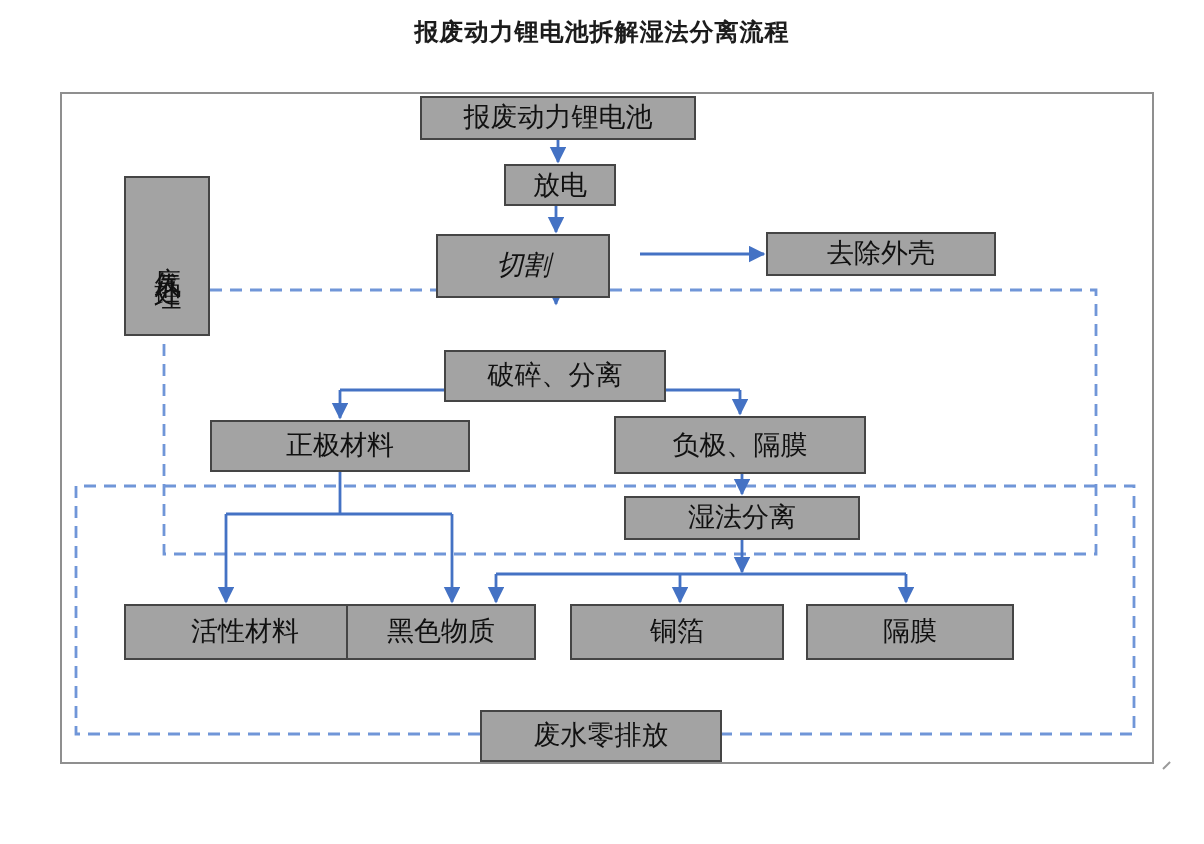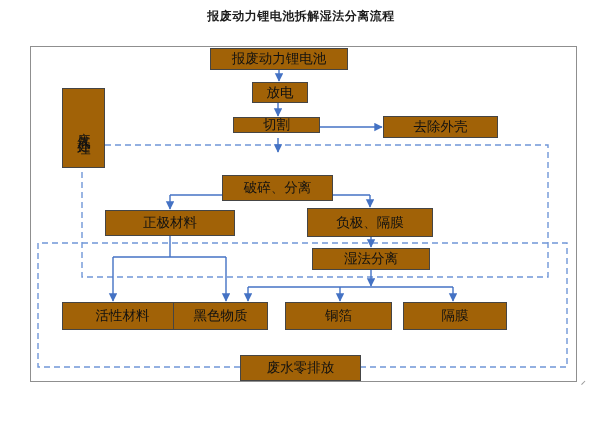--- a/index.html
+++ b/index.html
@@ -3,21 +3,21 @@
 <meta charset="utf-8">
 <style>
   html,body{margin:0;padding:0;background:#ffffff;}
   body{font-family:"Liberation Sans","DejaVu Sans",sans-serif;}
   .stage{position:relative;width:602px;height:422px;background:#ffffff;overflow:hidden;}
   .title{position:absolute;top:8px;left:0;width:602px;text-align:center;
          font-size:12px;font-weight:600;color:#1c1c1c;letter-spacing:.5px;}
   .frame{position:absolute;left:30px;top:46px;width:547px;height:336px;
          border:1px solid #8f8f8f;background:#ffffff;box-sizing:border-box;}
   .connector-layer{position:absolute;left:0;top:0;width:602px;height:422px;pointer-events:none;}
-  .flow-box{position:absolute;box-sizing:border-box;border:1.5px solid #454545;background:#a16207;
+  .flow-box{position:absolute;box-sizing:border-box;border:1.5px solid #454545;background:#a3a3a3;
             display:flex;align-items:center;justify-content:center;
             font-size:13.5px;color:#111111;white-space:nowrap;z-index:2;}
   .vertical{writing-mode:vertical-rl;text-orientation:upright;letter-spacing:3px;font-size:13.5px;}
   .corner-artifact{position:absolute;left:579px;top:378px;width:5px;height:5px;
             border-bottom:1px solid #9a9a9a;transform:rotate(-45deg);z-index:1;}
 </style>
 </head>
 <body>
 
 <div class="stage">
@@ -60,21 +60,21 @@
       <path d="M248 287 L248 301" marker-end="url(#ah)"></path>
       <path d="M340 287 L340 301" marker-end="url(#ah)"></path>
       <path d="M453 287 L453 301" marker-end="url(#ah)"></path>
     </g>
   </svg>
 
   <div class="flow-box" style="left:210px;top:48px;width:138px;height:22px;">报废动力锂电池</div>
 
   <div class="flow-box" style="left:252px;top:82px;width:56px;height:21px;">放电</div>
 
-  <div class="flow-box" style="left:233px;top:117px;width:87px;height:16px;">切割</div>
+  <div class="flow-box" style="left:218px;top:117px;width:87px;height:32px;font-style:italic;">切割</div>
 
   <div class="flow-box" style="left:383px;top:116px;width:115px;height:22px;">去除外壳</div>
 
   <div class="flow-box" style="left:222px;top:153px;width:111px;height:26px;margin-top:22px;">破碎、分离</div>
 
   <div class="flow-box" style="left:307px;top:208px;width:126px;height:29px;">负极、隔膜</div>
 
   <div class="flow-box" style="left:105px;top:210px;width:130px;height:26px;">正极材料</div>
 
   <div class="flow-box" style="left:312px;top:248px;width:118px;height:22px;">湿法分离</div>

